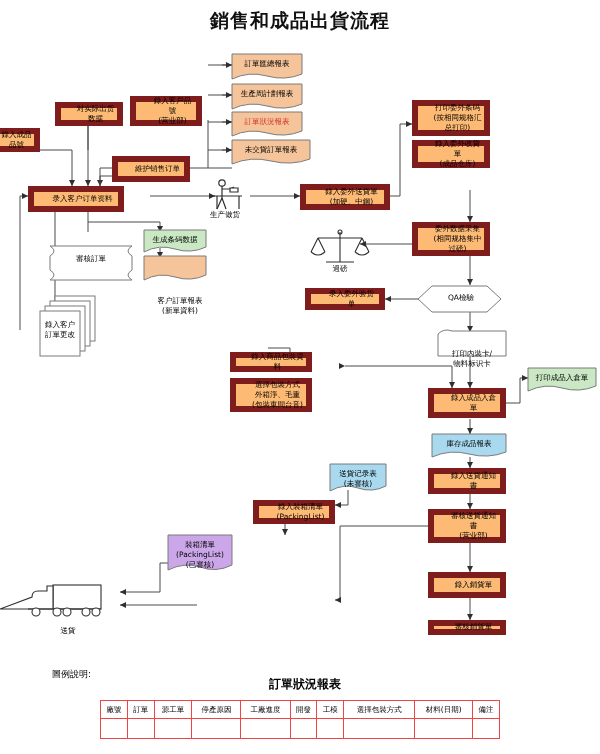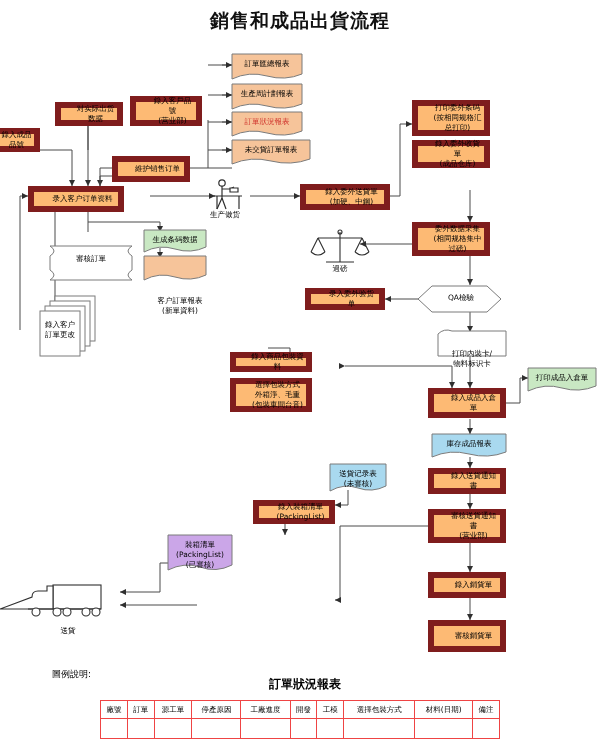--- a/index.html
+++ b/index.html
@@ -314,21 +314,21 @@
 
   <div class="doc-label" style="left:432px;top:436px;width:74px;height:18px;">庫存成品報表</div>
 
   <div class="node box" style="left:428px;top:468px;width:78px;height:26px;">錄入送貨通知書</div>
 
   <div class="node box" style="left:428px;top:509px;width:78px;height:34px;">審核送貨通知書
 (营业部)</div>
 
   <div class="node box" style="left:428px;top:572px;width:78px;height:26px;">錄入銷貨單</div>
 
-  <div class="node box" style="left:428px;top:620px;width:78px;height:32px;">審核銷貨單</div>
+  <div class="node box" style="left:428px;top:620px;width:78px;height:15px;">審核銷貨單</div>
 
   <div class="node box" style="left:230px;top:352px;width:82px;height:20px;">錄入商品包裝資料</div>
 
   <div class="node box" style="left:230px;top:378px;width:82px;height:34px;">選擇包裝方式
 外箱淨、毛重
 (包裝車間台音)</div>
 
   <div class="doc-label" style="left:330px;top:466px;width:56px;height:22px;">送貨记录表
 (未審核)</div>
 

